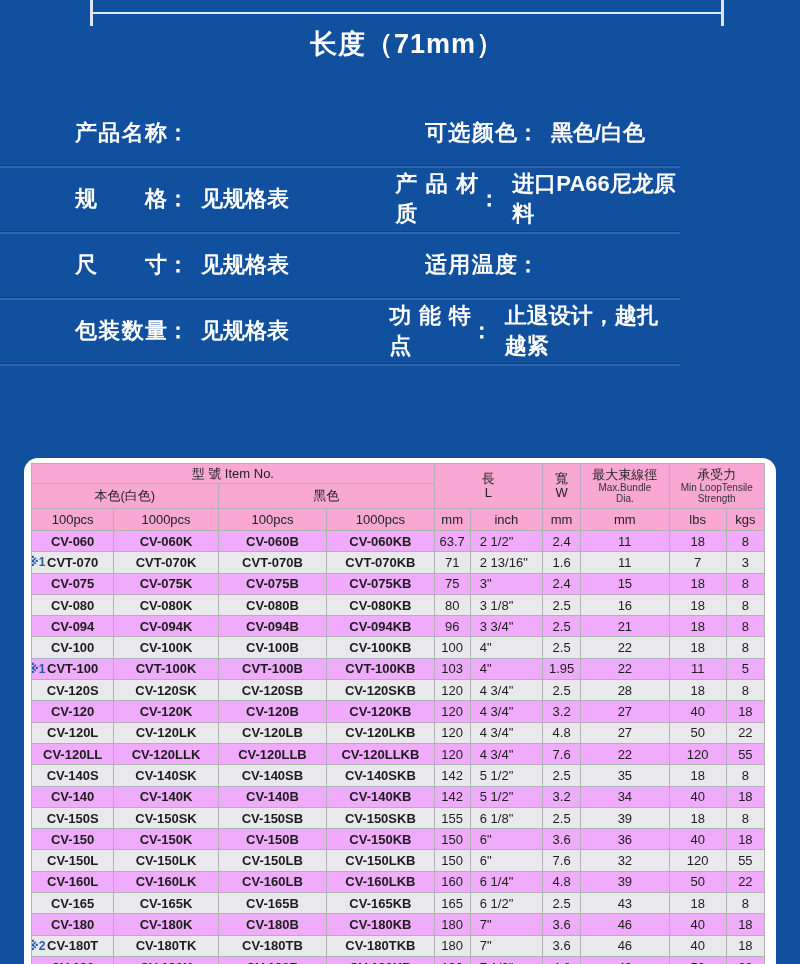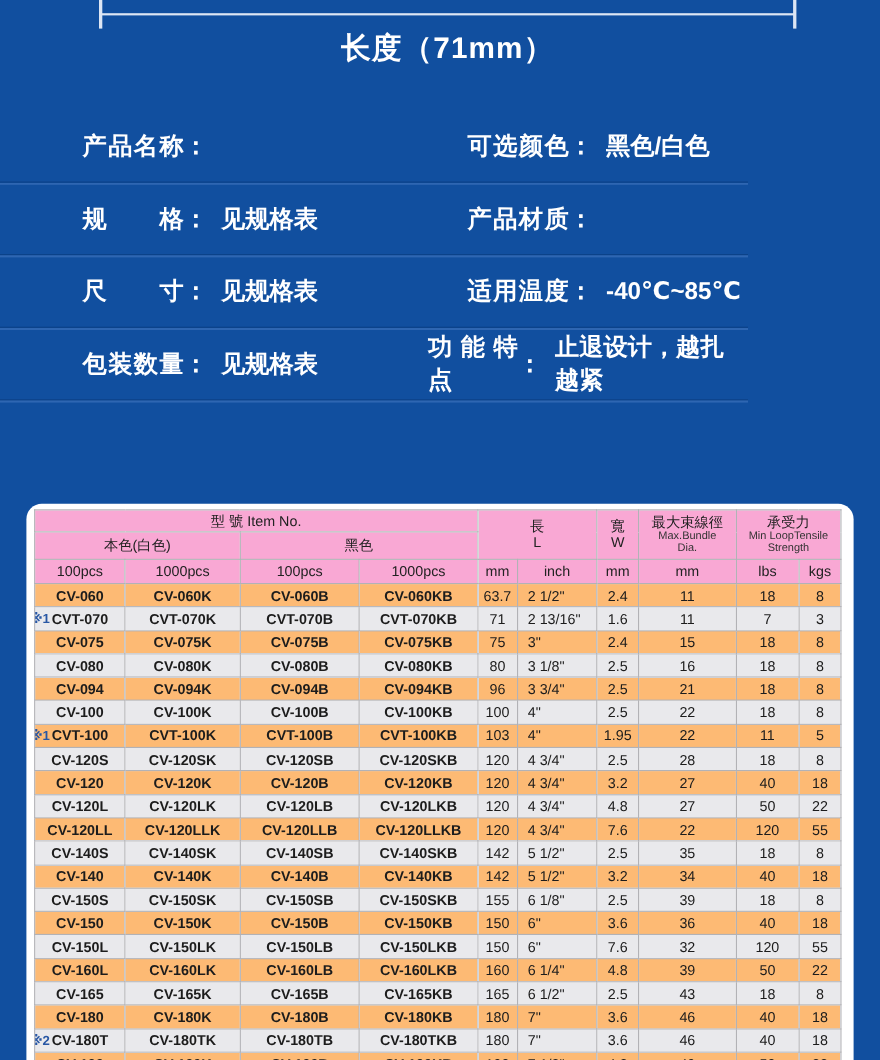--- a/index.html
+++ b/index.html
@@ -52,21 +52,21 @@
   table.spec-table td {
     border:1px solid #b2b2b6; text-align:center; vertical-align:middle;
     font-size:13px; overflow:hidden; white-space:nowrap;
   }
   thead td { background:#f9a8d4; color:#222; }
   .h-row1 td { height:20px; }
   .h-row2 td { height:25px; }
   .h-row3 td { height:22px; }
   .h-cn   { font-size:13px; line-height:14px; }
   .h-en   { font-size:10px; line-height:11px; color:#333; }
-  tbody tr      { height:21.3px; background:#fdba74; }
+  tbody tr      { height:21.3px; background:#f0abfc; }
   tbody tr.alt  { background:#e9e9ec; }
   tbody td.c0 { position:relative; font-weight:700; }
   tbody td.c1, tbody td.c2, tbody td.c3 { font-weight:700; }
   tbody td.c5 { text-align:left; padding-left:9px; }
   .mark { position:absolute; left:-5px; top:50%; transform:translateY(-50%);
           color:#2857a4; font-weight:700; font-size:12px; }
 </style>
 </head>
 <body>
 
@@ -95,33 +95,33 @@
 
     <div class="spec-row">
       <div class="pair pair-left">
         <span class="spec-label">规格</span>
           <span class="spec-colon">：</span>
         <span class="spec-value">见规格表</span>
       </div>
       <div class="pair">
         <span class="spec-label">产品材质</span>
           <span class="spec-colon">：</span>
+        <span class="spec-value">进口PA66尼龙原料</span>
       </div>
     </div>
 
     <div class="spec-row">
       <div class="pair pair-left">
         <span class="spec-label">尺寸</span>
           <span class="spec-colon">：</span>
         <span class="spec-value">见规格表</span>
       </div>
       <div class="pair">
         <span class="spec-label">适用温度</span>
           <span class="spec-colon">：</span>
-        <span class="spec-value">-40℃~85℃</span>
       </div>
     </div>
 
     <div class="spec-row">
       <div class="pair pair-left">
         <span class="spec-label">包装数量</span>
           <span class="spec-colon">：</span>
         <span class="spec-value">见规格表</span>
       </div>
       <div class="pair">

